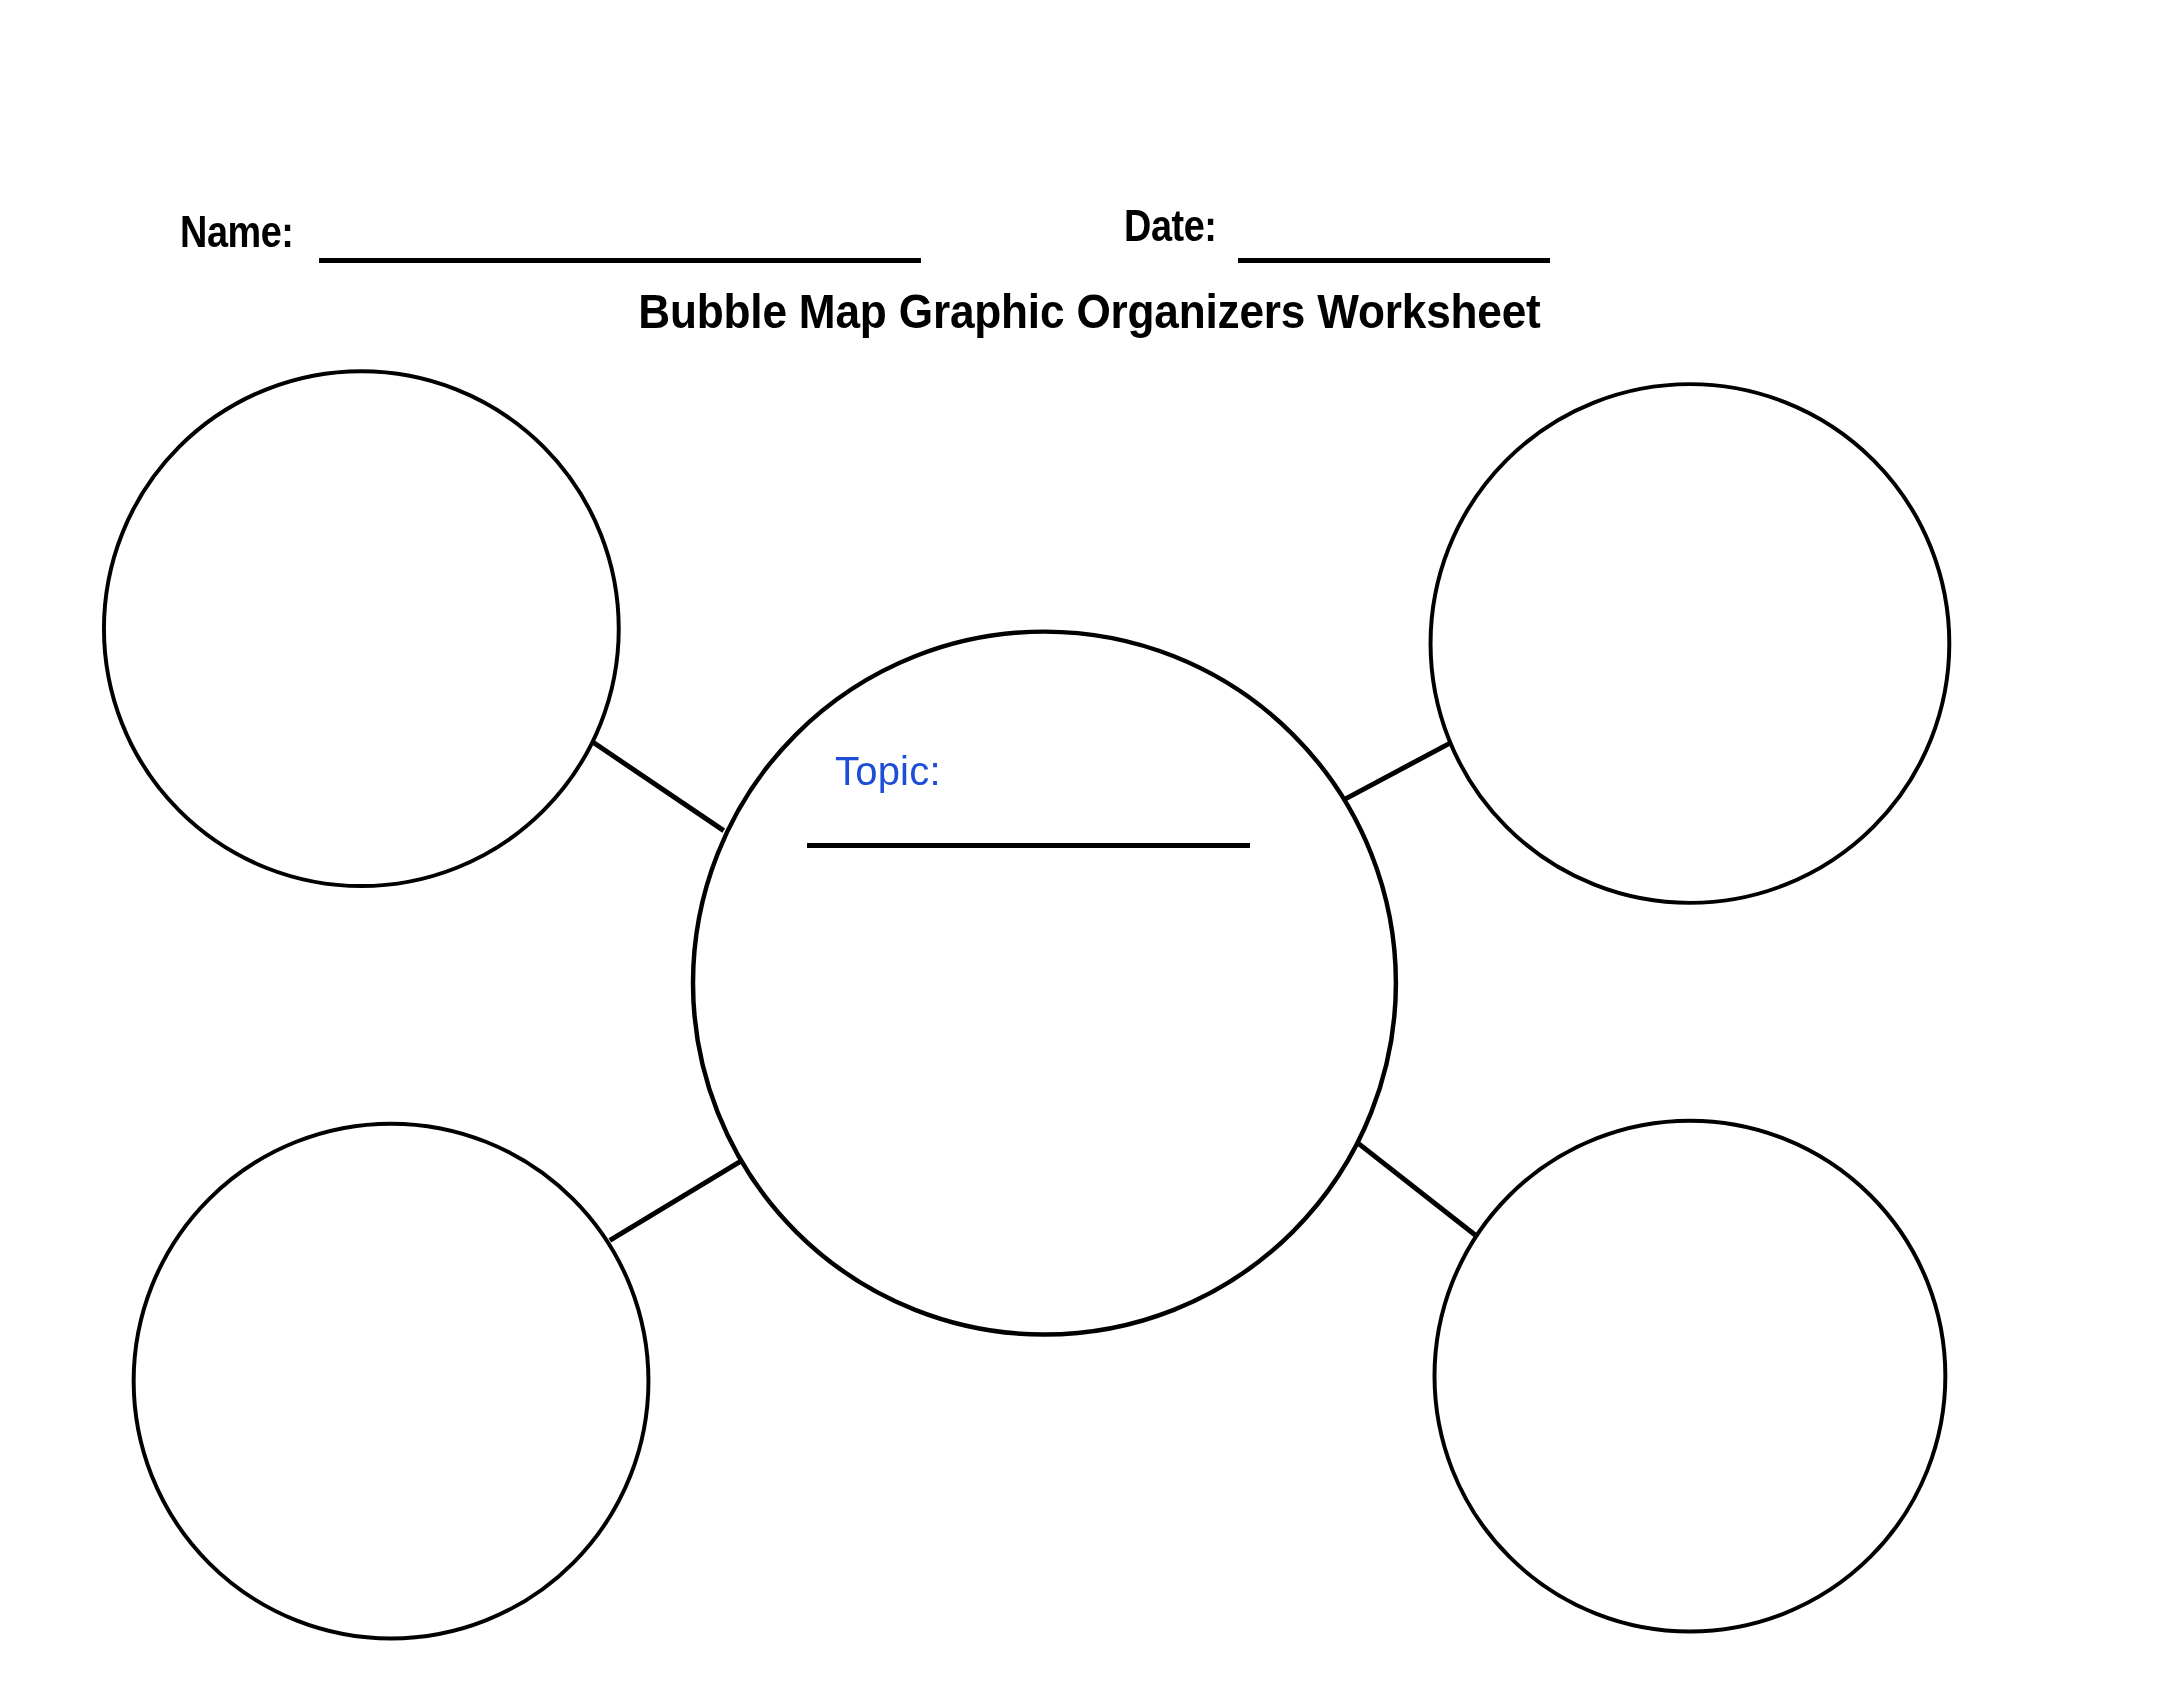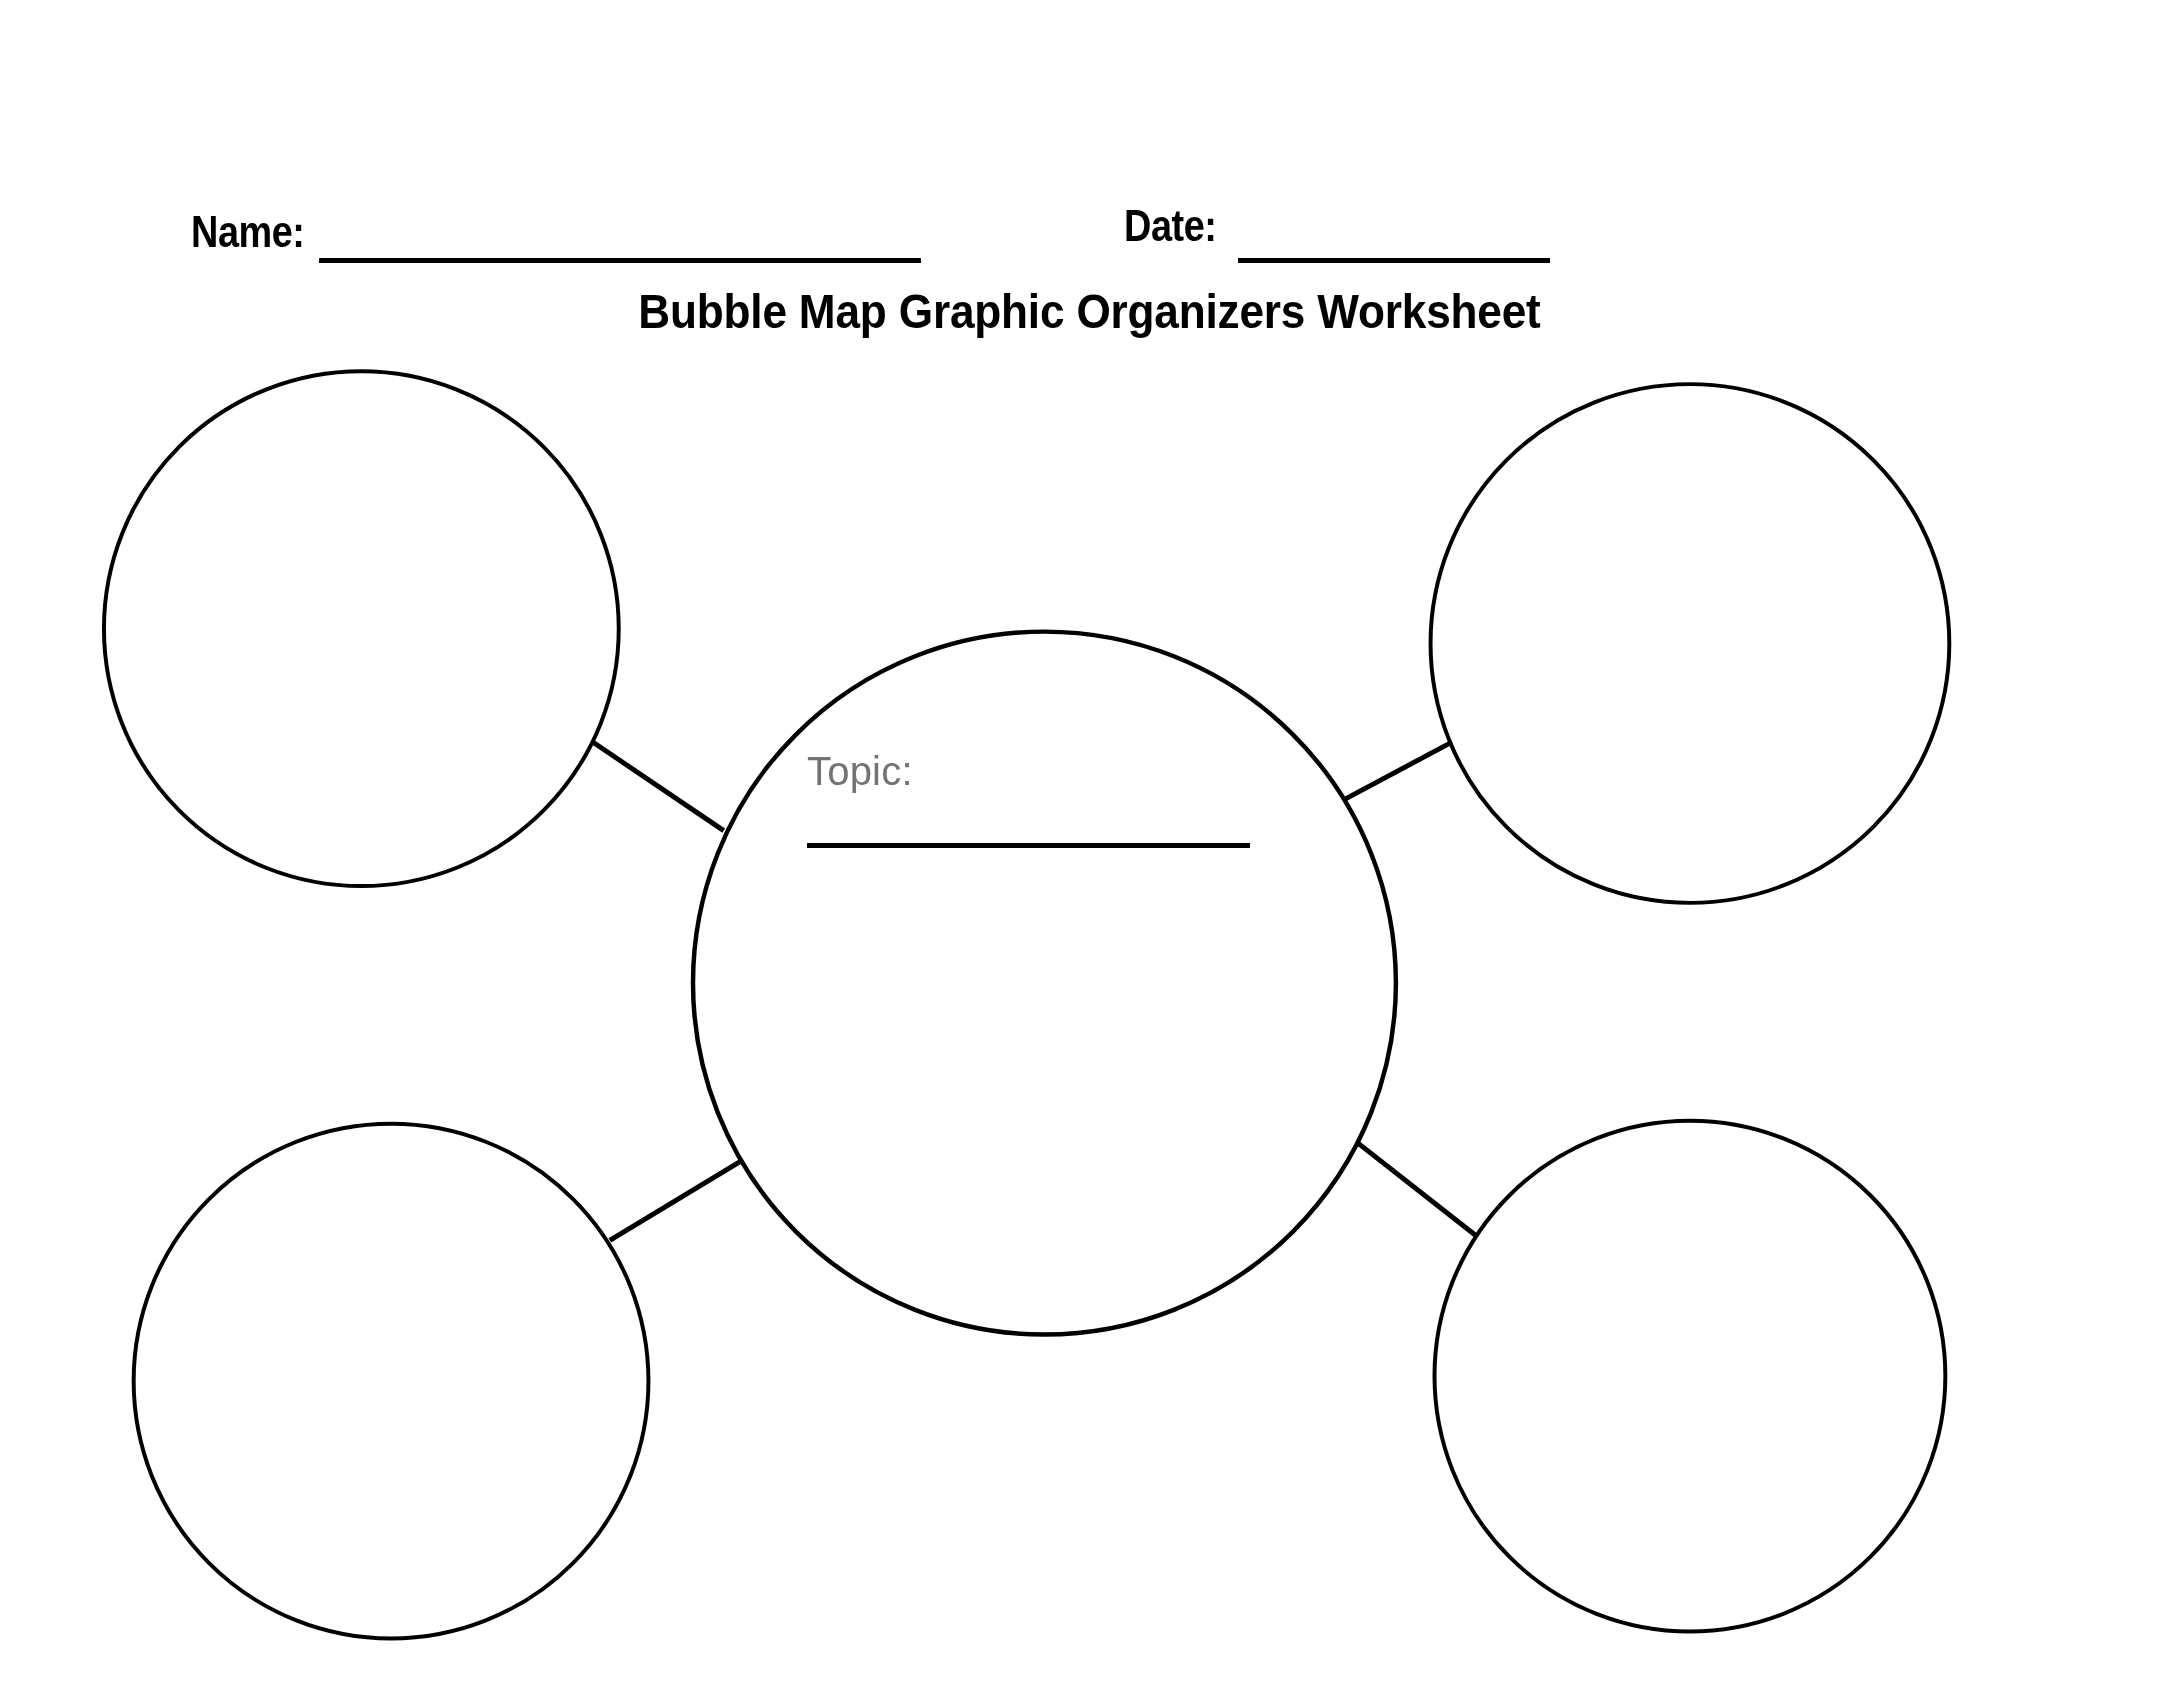--- a/index.html
+++ b/index.html
@@ -37,21 +37,21 @@
     transform: scaleX(0.86);
     transform-origin: left bottom;
     white-space: nowrap;
   }
   .field-rule {
     display: block;
     background: #000000;
     height: 5px;
   }
 
-  #name-row { left: 191px; top: 210px; }
+  #name-row { left: 180px; top: 210px; }
   #name-rule-wrap { position: absolute; left: 319px; top: 258px; }
   #name-rule { width: 602px; }
 
   #date-row { left: 1124px; top: 204px; }
   #date-rule-wrap { position: absolute; left: 1238px; top: 258px; }
   #date-rule { width: 312px; }
 
   
   #worksheet-title {
     position: absolute;
@@ -103,22 +103,23 @@
     position: absolute;
     left: 807px;
     top: 749px;
     width: 465px;
   }
   #topic-label {
     font-size: 40px;
     line-height: 44px;
     font-weight: normal;
     letter-spacing: 0.2px;
-    color: #737373;
+    color: #1d4ed8;
     white-space: nowrap;
+    margin-left: 28px;
   }
   #topic-rule {
     margin-top: 50px;
     width: 443px;
     height: 5px;
     background: #000000;
   }
 </style>
 </head>
 <body>

